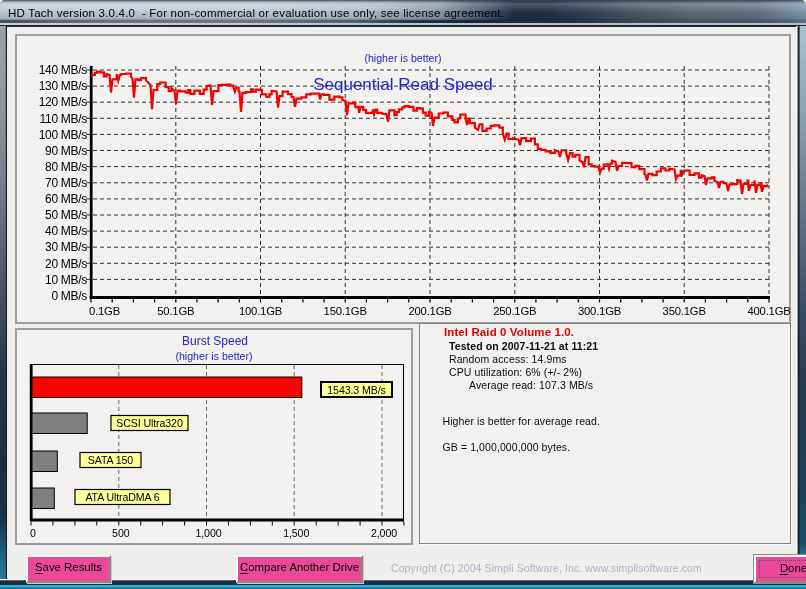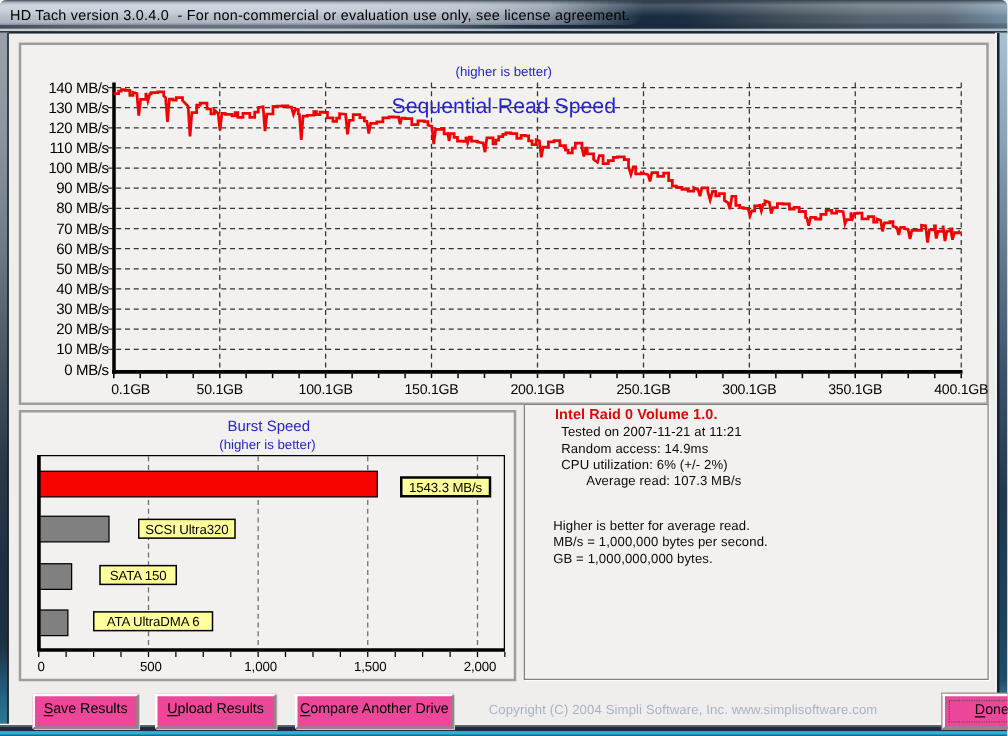--- a/index.html
+++ b/index.html
@@ -173,27 +173,25 @@
       <text x="110.5" y="464.0" text-anchor="middle" font-size="10.6" letter-spacing="-0.1" fill="#000">SATA 150</text>
       <rect x="75" y="489.5" width="95" height="15" fill="#ffff9c" stroke="#000" stroke-width="1.2"></rect>
       <text x="122.5" y="501.0" text-anchor="middle" font-size="10.6" letter-spacing="-0.1" fill="#000">ATA UltraDMA 6</text>
       <text x="33.0" y="536.5" text-anchor="middle" font-size="10.6" letter-spacing="-0.1" fill="#000">0</text>
       <text x="120.8" y="536.5" text-anchor="middle" font-size="10.6" letter-spacing="-0.1" fill="#000">500</text>
       <text x="208.5" y="536.5" text-anchor="middle" font-size="10.6" letter-spacing="-0.1" fill="#000">1,000</text>
       <text x="296.2" y="536.5" text-anchor="middle" font-size="10.6" letter-spacing="-0.1" fill="#000">1,500</text>
       <text x="384.0" y="536.5" text-anchor="middle" font-size="10.6" letter-spacing="-0.1" fill="#000">2,000</text>
  </svg>
  <div class="iline" style="left:424px;top:325.5px;font-weight:bold;color:#e10404;font-size:11.5px;">Intel Raid 0 Volume 1.0.</div>
- <div class="iline" style="left:429px;top:340px;">Tested on 2007-11-21 at 11:21</div>
+ <div class="iline" style="left:429px;top:340px;font-weight:bold;">Tested on 2007-11-21 at 11:21</div>
  <div class="iline" style="left:429px;top:353px;">Random access: 14.9ms</div>
  <div class="iline" style="left:429px;top:366px;">CPU utilization: 6% (+/- 2%)</div>
  <div class="iline" style="left:429px;top:379px;margin-left:20px;">Average read: 107.3 MB/s</div>
  <div class="iline" style="left:422.5px;top:415px;">Higher is better for average read.</div>
- <div class="iline" style="left:422.5px;top:428px;">MB/s = 1,000,000 bytes per second.</div>
  <div class="iline" style="left:422.5px;top:441px;">GB = 1,000,000,000 bytes.</div>
  <div class="btn" style="left:26px;top:555px;width:81px;height:24px;line-height:20px;"><span><u>S</u>ave Results</span></div>
- <div class="btn" style="left:124px;top:555px;width:93px;height:24px;line-height:20px;"><span><u>U</u>pload Results</span></div>
  <div class="btn" style="left:236px;top:555px;width:123px;height:24px;line-height:20px;"><span><u>C</u>ompare Another Drive</span></div>
  <div class="btn" id="done" style="left:754px;top:555px;width:75px;height:24px;box-shadow:0 0 0 1px #8c8c8c,1px 1px 0 #c9c9c6;">
       <div style="position:absolute;left:3px;top:3px;right:3px;bottom:3px;border:1px dotted #555;line-height:14px;"><u>D</u>one</div>
     </div>
  <div id="copy">Copyright (C) 2004 Simpli Software, Inc. www.simplisoftware.com</div>
 </div>
 
 </body></html>

